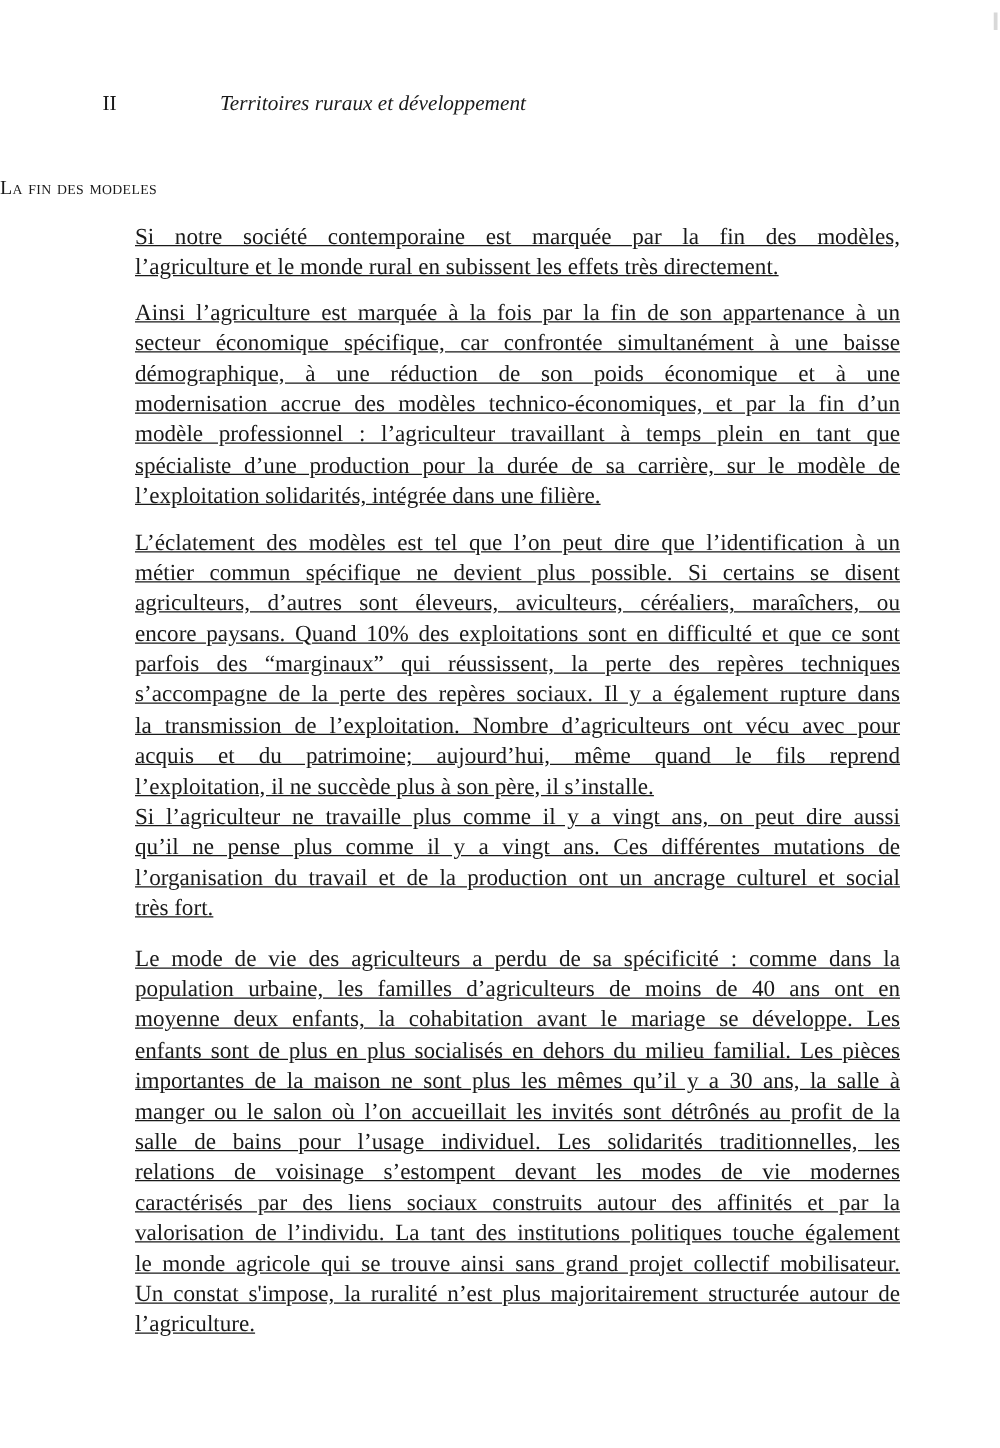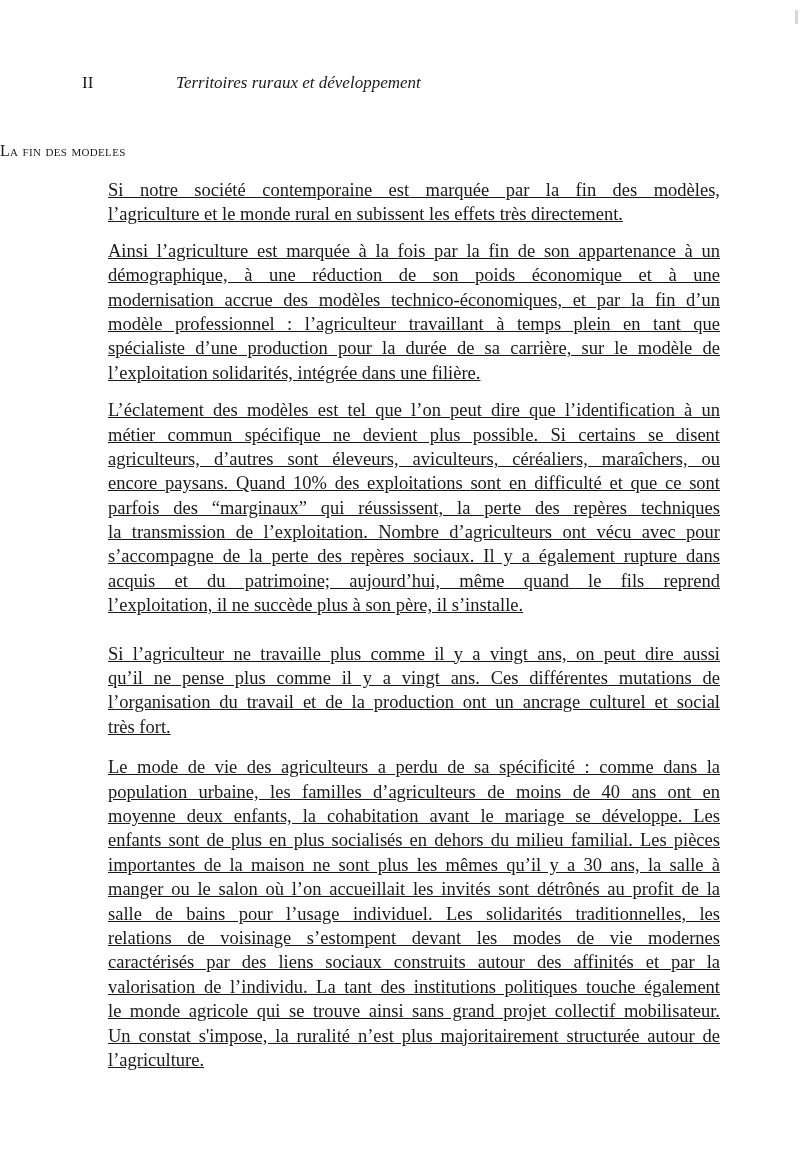--- a/index.html
+++ b/index.html
@@ -69,21 +69,21 @@
       text-align: justify;
       text-align-last: justify;
       white-space: nowrap;
       overflow: visible;
     }
     .line.last {
       text-align-last: left;
     }
     .p1 { margin-bottom: 12px; }
     .p2 { margin-bottom: 13px; }
-    .p3 { margin-bottom: 24px; }
+    .p3 { margin-bottom: 0; }
     .p4 { margin-bottom: 16px; }
     .scan-mark {
       position: absolute;
       right: 2px;
       top: 10px;
       width: 3px;
       height: 14px;
       background: #d8d8d8;
     }
   </style>
@@ -101,35 +101,36 @@
   <div class="section-title">La fin des modeles</div>
 
   <div class="body-text">
     <div class="para p1">
       <span class="line">Si notre société contemporaine est marquée par la fin des modèles,</span>
       <span class="line last">l’agriculture et le monde rural en subissent les effets très directement.</span>
     </div>
 
     <div class="para p2">
       <span class="line">Ainsi l’agriculture est marquée à la fois par la fin de son appartenance à un</span>
+      <span class="line">secteur économique spécifique, car confrontée simultanément à une baisse</span>
       <span class="line">démographique, à une réduction de son poids économique et à une</span>
       <span class="line">modernisation accrue des modèles technico-économiques, et par la fin d’un</span>
       <span class="line">modèle professionnel : l’agriculteur travaillant à temps plein en tant que</span>
       <span class="line">spécialiste d’une production pour la durée de sa carrière, sur le modèle de</span>
       <span class="line last">l’exploitation solidarités, intégrée dans une filière.</span>
     </div>
 
     <div class="para p3">
       <span class="line">L’éclatement des modèles est tel que l’on peut dire que l’identification à un</span>
       <span class="line">métier commun spécifique ne devient plus possible. Si certains se disent</span>
       <span class="line">agriculteurs, d’autres sont éleveurs, aviculteurs, céréaliers, maraîchers, ou</span>
       <span class="line">encore paysans. Quand 10% des exploitations sont en difficulté et que ce sont</span>
       <span class="line">parfois des “marginaux” qui réussissent, la perte des repères techniques</span>
+      <span class="line">s’accompagne de la perte des repères sociaux. Il y a également rupture dans</span>
       <span class="line">la transmission de l’exploitation. Nombre d’agriculteurs ont vécu avec pour</span>
-      <span class="line">s’accompagne de la perte des repères sociaux. Il y a également rupture dans</span>
       <span class="line">acquis et du patrimoine; aujourd’hui, même quand le fils reprend</span>
       <span class="line last">l’exploitation, il ne succède plus à son père, il s’installe.</span>
     </div>
 
     <div class="para p4">
       <span class="line">Si l’agriculteur ne travaille plus comme il y a vingt ans, on peut dire aussi</span>
       <span class="line">qu’il ne pense plus comme il y a vingt ans. Ces différentes mutations de</span>
       <span class="line">l’organisation du travail et de la production ont un ancrage culturel et social</span>
       <span class="line last">très fort.</span>
     </div>

